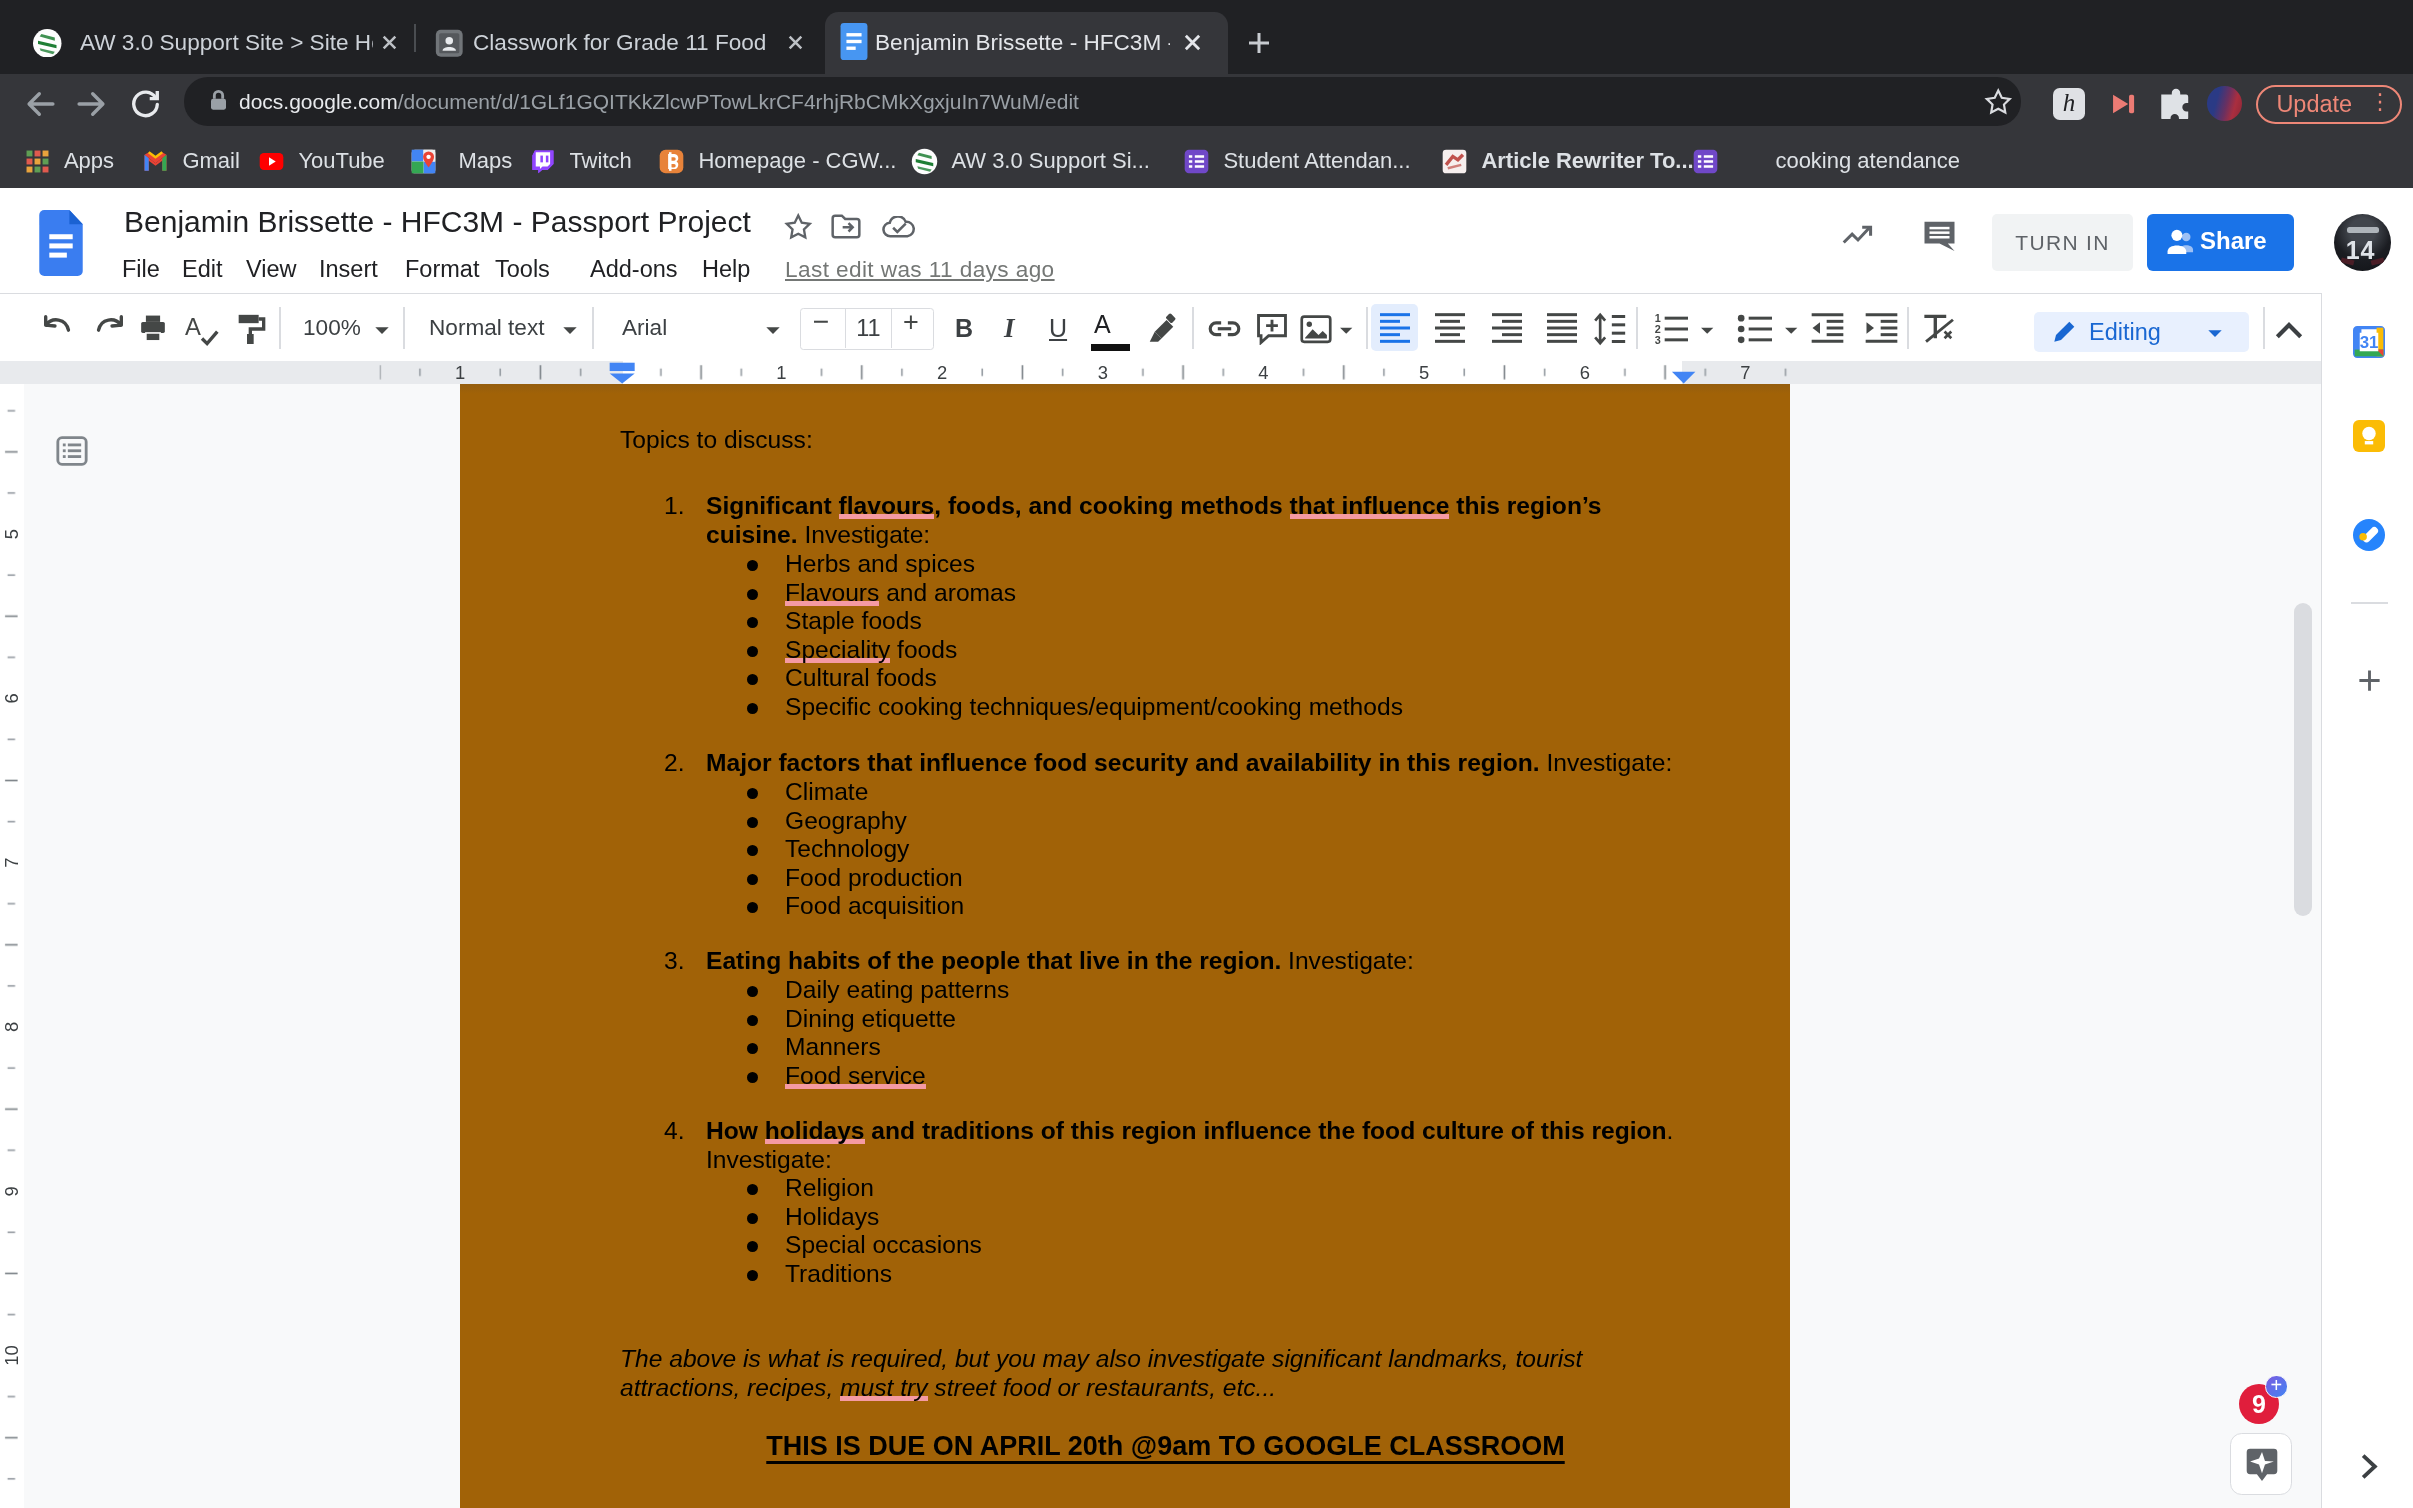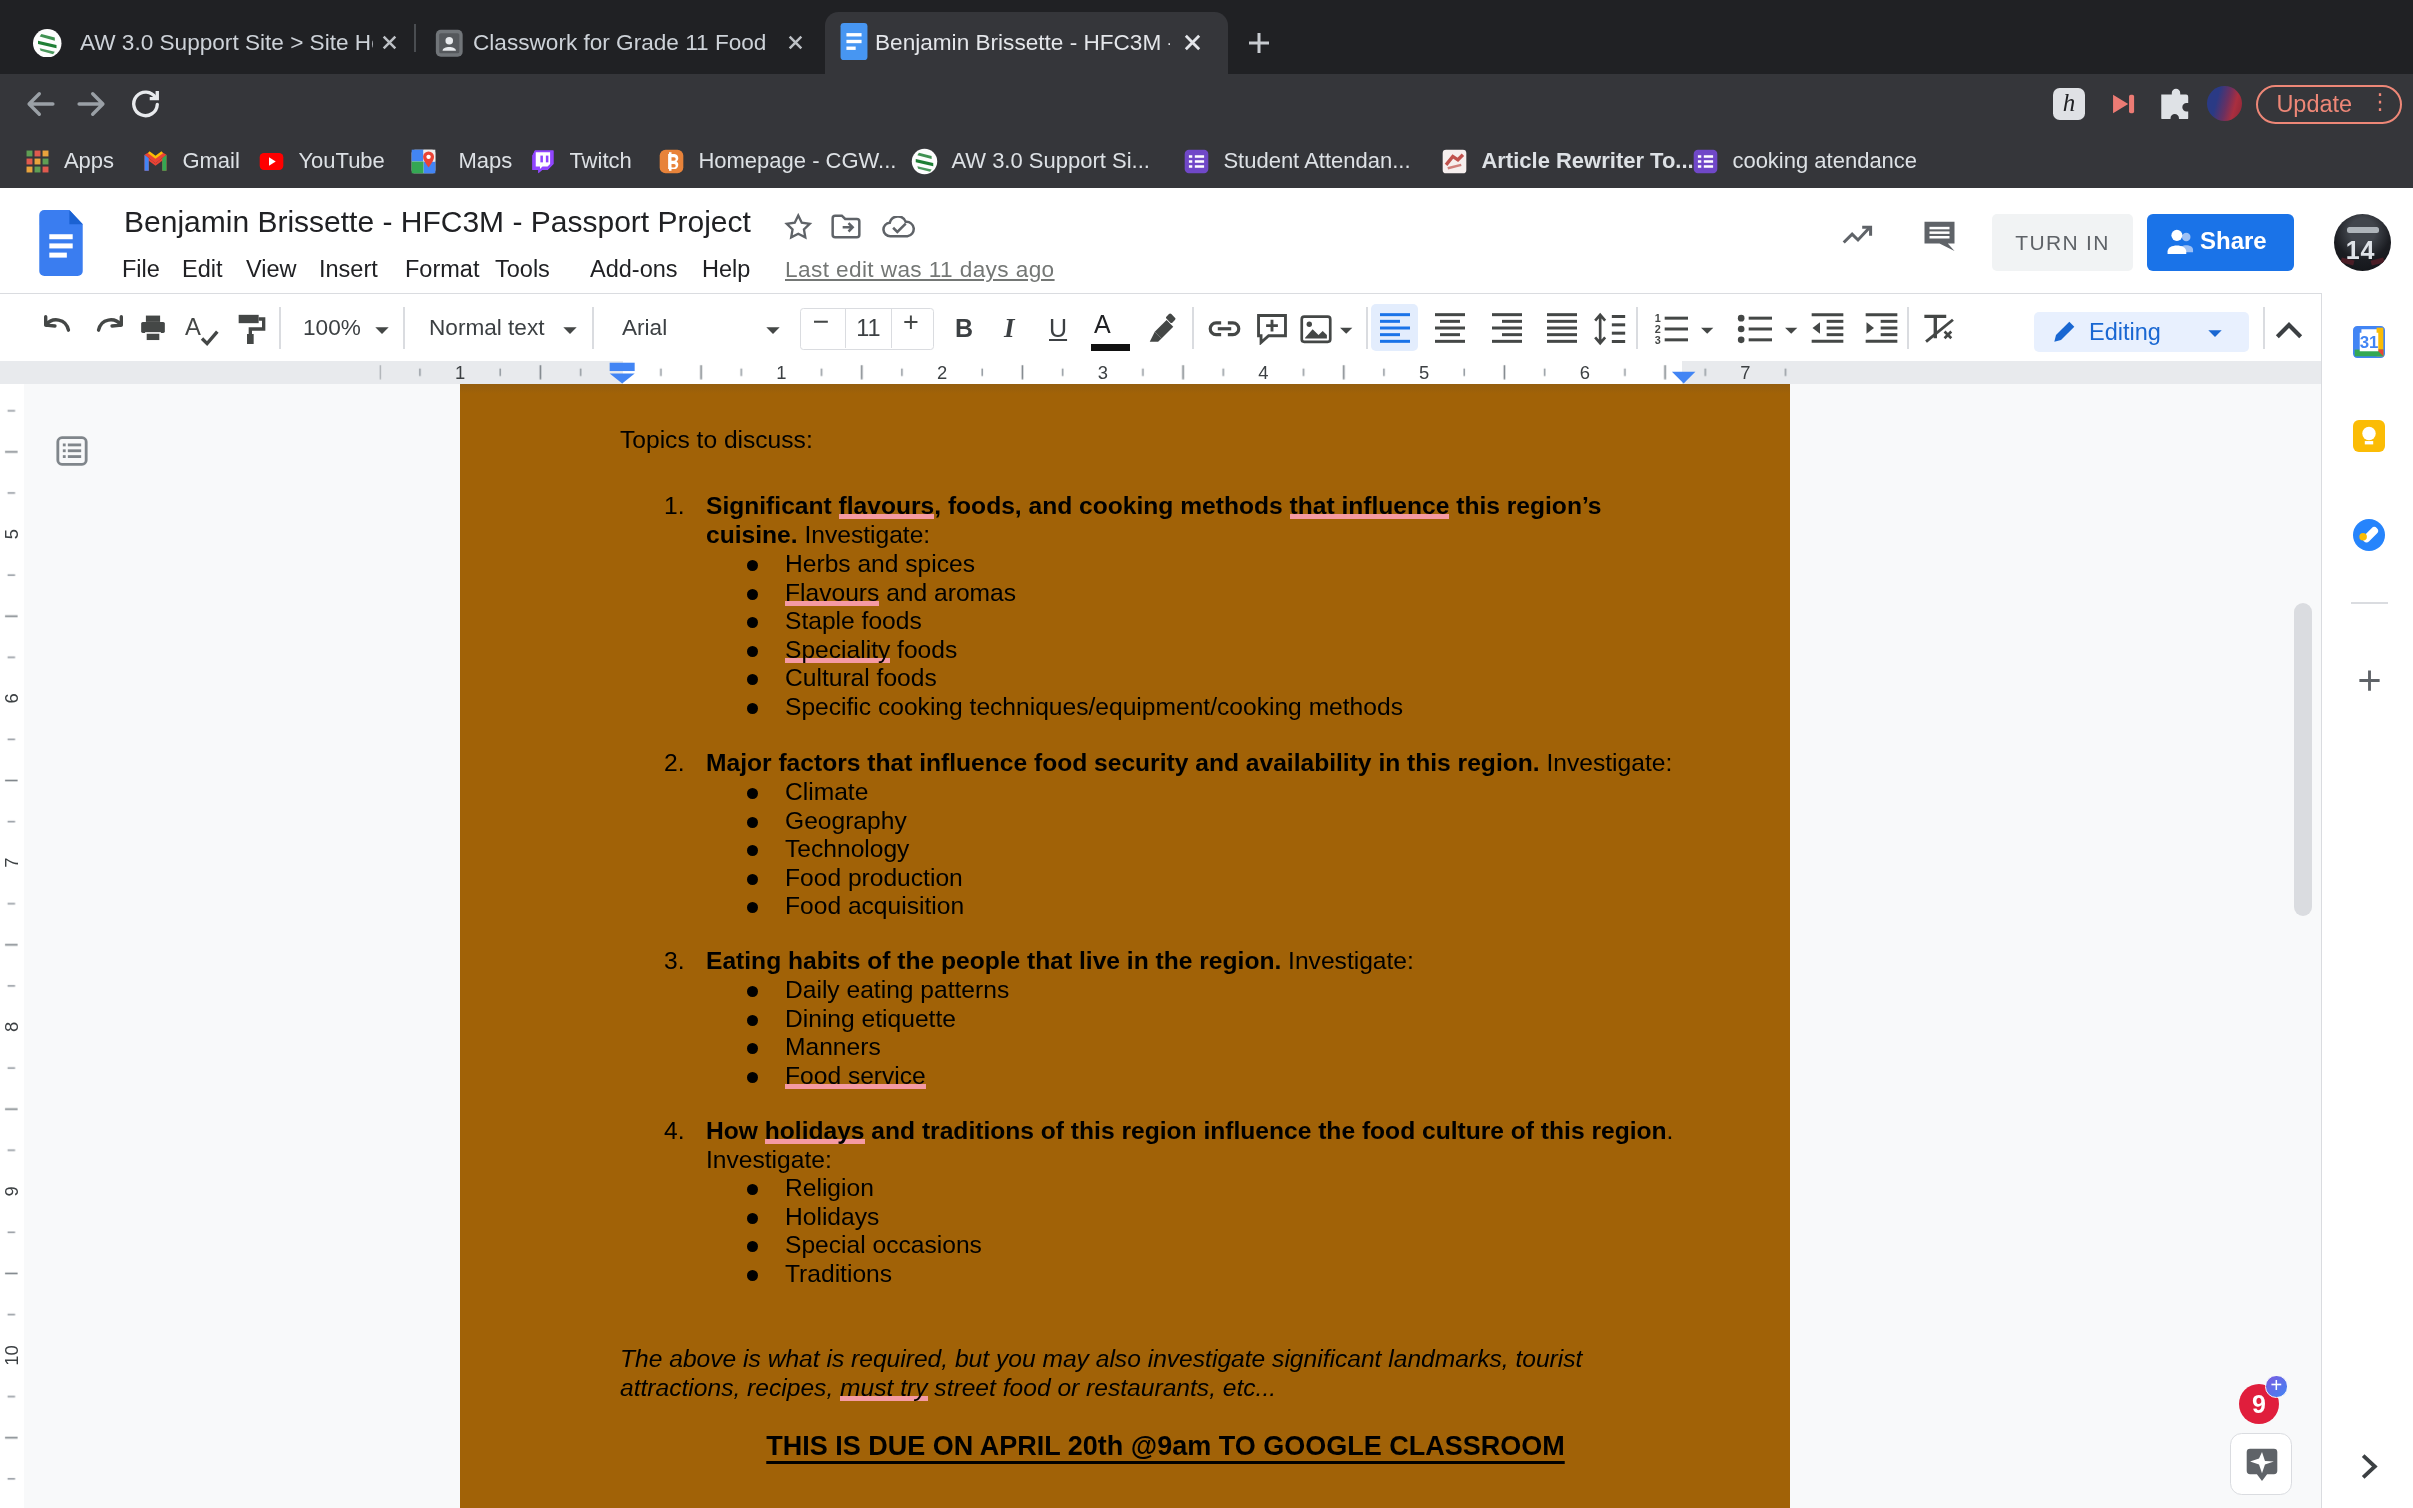--- a/index.html
+++ b/index.html
@@ -98,20 +98,30 @@
   <svg class="abs" style="left:23.5px;top:13.4px" width="34" height="34" viewBox="0 0 40 40">
       <path d="M18 8 L6 20 L18 32 M7 20 H34" stroke="#9aa0a6" stroke-width="4" fill="none" stroke-linecap="round" stroke-linejoin="round"></path>
     </svg>
   <svg class="abs" style="left:74px;top:13.4px" width="34" height="34" viewBox="0 0 40 40">
       <path d="M22 8 L34 20 L22 32 M33 20 H6" stroke="#9aa0a6" stroke-width="4" fill="none" stroke-linecap="round" stroke-linejoin="round"></path>
     </svg>
   <svg class="abs" style="left:127px;top:11.7px" width="37" height="37" viewBox="0 0 44 44">
       <path d="M34 14 A14 14 0 1 0 36 22" stroke="#e8eaed" stroke-width="4" fill="none" stroke-linecap="round"></path>
       <path d="M36 6 L36 15 L27 15" fill="none" stroke="#e8eaed" stroke-width="4"></path>
     </svg>
+  <div id="urlpill">
+    <svg class="abs" style="left:22px;top:11.7px" width="25" height="25" viewBox="0 0 30 30">
+        <rect x="6" y="13" width="18" height="13" rx="2.5" fill="#9aa0a6"></rect>
+        <path d="M10 13 V9 a5 5 0 0 1 10 0 V13" stroke="#9aa0a6" stroke-width="3.4" fill="none"></path>
+      </svg>
+    <div class="abs" style="left:55px;top:0;height:49px;line-height:49px;font-size:21px;color:#e8eaed;white-space:nowrap;">docs.google.com<span style="color:#9aa0a6;">/document/d/1GLf1GQITKkZlcwPTowLkrCF4rhjRbCMkXgxjuIn7WuM/edit</span></div>
+    <svg class="abs" style="left:1800px;top:11px" width="28.5" height="28.5" viewBox="0 0 34 34">
+        <path d="M17 3 l4.2 8.6 9.5 1.4 -6.9 6.7 1.6 9.4 -8.4 -4.4 -8.4 4.4 1.6 -9.4 -6.9 -6.7 9.5 -1.4 Z" fill="none" stroke="#dadce0" stroke-width="2.6"></path>
+      </svg>
+  </div>
   <div class="abs" style="left:2053px;top:14.2px;width:32px;height:32px;border-radius:6.7px;background:#dfe1e5;color:#202124;font-size:25px;font-family:'Liberation Serif',serif;font-style:italic;text-align:center;line-height:30px;">h</div>
   <svg class="abs" style="left:2108px;top:14.2px" width="32" height="32" viewBox="0 0 38 38">
       <path d="M6 8 L24 19 L6 30 Z" fill="#ec7b74"></path>
       <rect x="25" y="8" width="6" height="22" rx="2" fill="#ec7b74"></rect>
     </svg>
   <svg class="abs" style="left:2160px;top:13.4px" width="32" height="32" viewBox="0 0 38 38">
       <path d="M14 7 a5 5 0 0 1 10 0 v2 h7 a2.5 2.5 0 0 1 2.5 2.5 v7.5 h-2 a5 5 0 0 0 0 10 h2 v7.5 a2.5 2.5 0 0 1 -2.5 2.5 h-8.5 v-2 a5 5 0 0 0 -10 0 v2 H4 a2.5 2.5 0 0 1 -2.5 -2.5 V9 h12.5 Z" fill="#dfe2e6"></path>
     </svg>
   <div class="abs" style="left:2207px;top:11.7px;width:35px;height:35px;border-radius:50%;background:linear-gradient(105deg,#2a3a85 30%,#6a3060 55%,#aa2e3f 75%,#8c2736 100%);"></div>
   <div class="abs" style="left:2256px;top:11px;width:146px;height:39px;border:2.5px solid #ee8777;border-radius:21px;">
@@ -208,21 +218,21 @@
     <span class="bmt">Student Attendan...</span>
   </div>
   <div class="bm" style="left:1441px;font-weight:bold;">
     <svg class="bmi" viewBox="0 0 32 32">
         <rect x="2" y="2" width="28" height="28" rx="4" fill="#f6efee"></rect>
         <path d="M6 20 L14 10 L20 14 L26 8" stroke="#c0524d" stroke-width="4" fill="none"></path>
         <path d="M8 24 L24 20" stroke="#cf7f7a" stroke-width="3" fill="none"></path>
       </svg>
     <span class="bmt">Article Rewriter To...</span>
   </div>
-  <div class="bm" style="left:1692px;">
+  <div class="bm" style="left:1692px;gap:43px;">
     <svg class="bmi" viewBox="0 0 32 32">
         <rect x="2" y="2" width="28" height="28" rx="5" fill="#7048c8"></rect>
         <g stroke="#fff" stroke-width="3">
           <path d="M7 10 h4 M14 10 h11"></path>
           <path d="M7 16 h4 M14 16 h11"></path>
           <path d="M7 22 h4 M14 22 h11"></path>
         </g>
       </svg>
     <span class="bmt">cooking atendance</span>
   </div>

